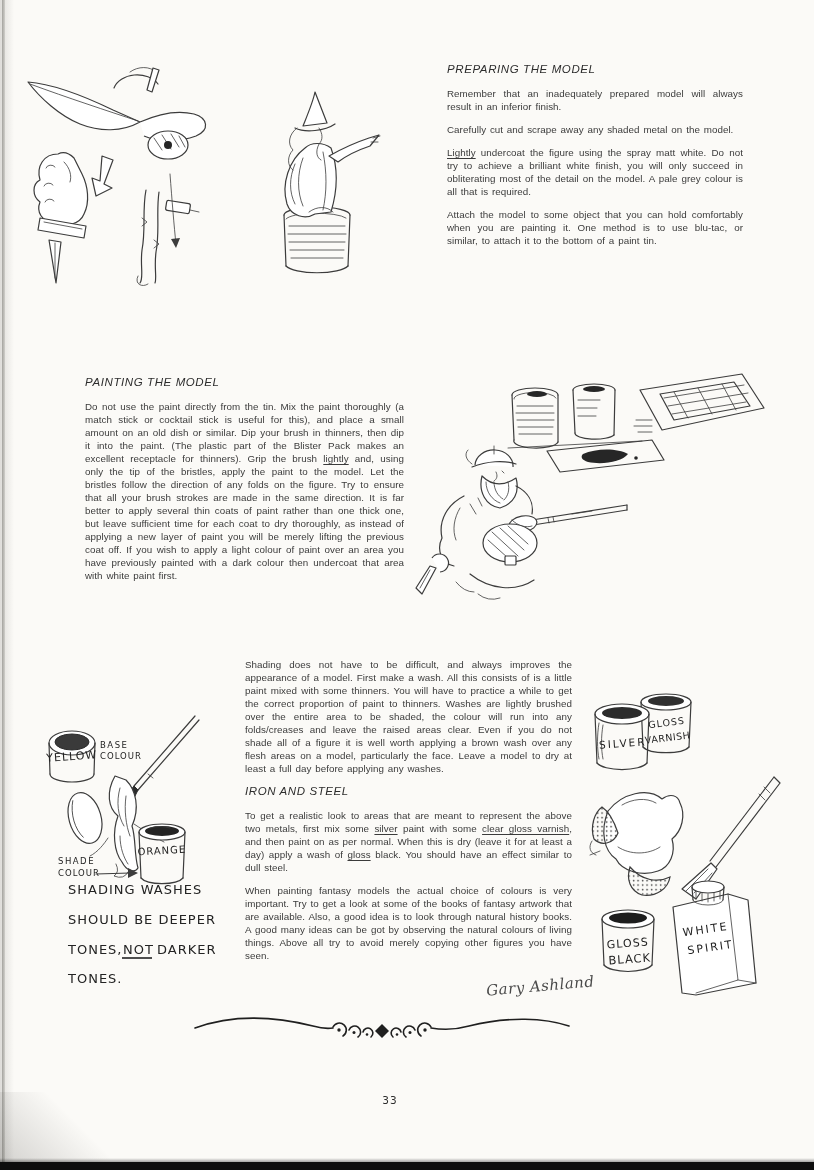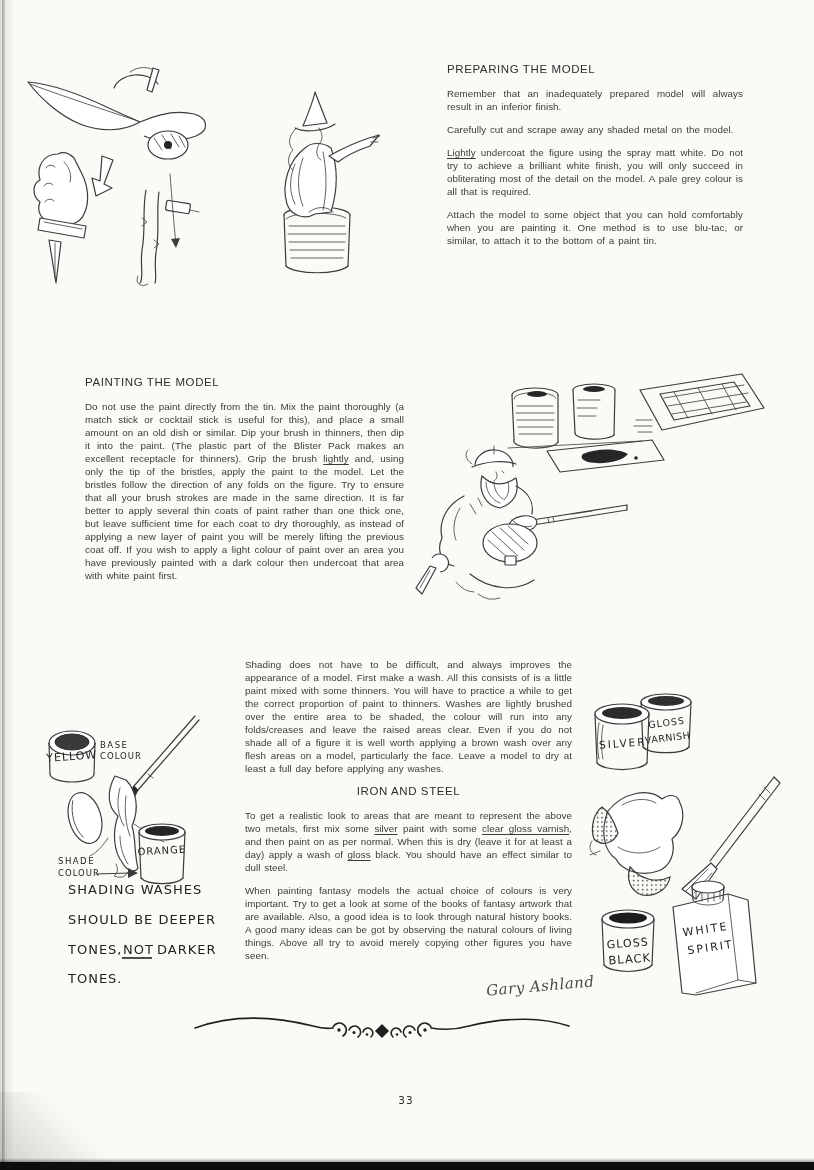--- a/index.html
+++ b/index.html
@@ -10,30 +10,30 @@
              background:linear-gradient(to right,#8f8e89,#c9c8c3);opacity:.75;}
   .scan-left-soft{position:absolute;left:0;top:0;bottom:0;width:14px;
              background:linear-gradient(to right,rgba(90,88,84,.18),rgba(0,0,0,0));}
   .scan-bottom{position:absolute;left:0;right:0;bottom:0;height:8px;background:#0d0d0d;}
   .scan-bottom-soft{position:absolute;left:0;right:0;bottom:8px;height:4px;
              background:linear-gradient(to top,rgba(0,0,0,.35),rgba(0,0,0,0));}
   .scan-corner{position:absolute;left:0;bottom:8px;width:110px;height:70px;
              background:linear-gradient(45deg,rgba(70,68,64,.22),rgba(0,0,0,0) 65%);}
   
   .sec{position:absolute;}
-  h2.hd{font-size:11.5px;font-weight:400;letter-spacing:.6px;color:#2d2d2d;margin:0 0 12px 0;}
+  h2.hd{font-size:11.5px;font-weight:400;letter-spacing:.6px;color:#2d2d2d;margin:0 0 12px 0;font-style:italic;}
   p.bd{font-size:9.8px;line-height:13px;text-align:justify;margin:0 0 10px 0;
        word-spacing:1px;letter-spacing:.05px;color:#3b3b3b;}
   p.bd:last-child{margin-bottom:0;}
   .u{text-decoration:underline;text-underline-offset:1.5px;}
-  .hd-gap{margin-top:14px;text-align:center;}
+  .hd-gap{margin-top:14px;}
   
   .signature{position:absolute;left:486px;top:977px;font-family:"DejaVu Serif",serif;
        font-style:italic;font-size:15px;color:#4a4a4a;transform:rotate(-5deg);letter-spacing:.5px;}
-  .pageno{position:absolute;left:384px;top:1094px;width:44px;text-align:center;
+  .pageno{position:absolute;left:368px;top:1094px;width:44px;text-align:center;
        font-family:"DejaVu Sans",sans-serif;font-size:10.5px;letter-spacing:1px;color:#2c2c2c;}
   
   .illus{position:absolute;}
   .illus svg{display:block;overflow:visible;}
   .sk{fill:none;stroke:#3c3c3c;stroke-width:1.2;stroke-linecap:round;stroke-linejoin:round;}
   .skt{fill:none;stroke:#3c3c3c;stroke-width:.8;stroke-linecap:round;}
   .skf{fill:#ffffff;stroke:#3c3c3c;stroke-width:1.2;stroke-linejoin:round;}
   .dark{fill:#262626;stroke:none;}
   .hand{font-family:"DejaVu Sans",sans-serif;fill:#232323;}
 </style>

